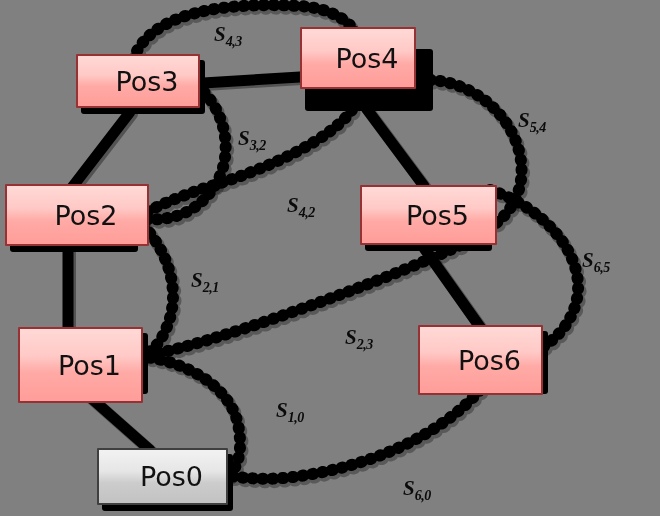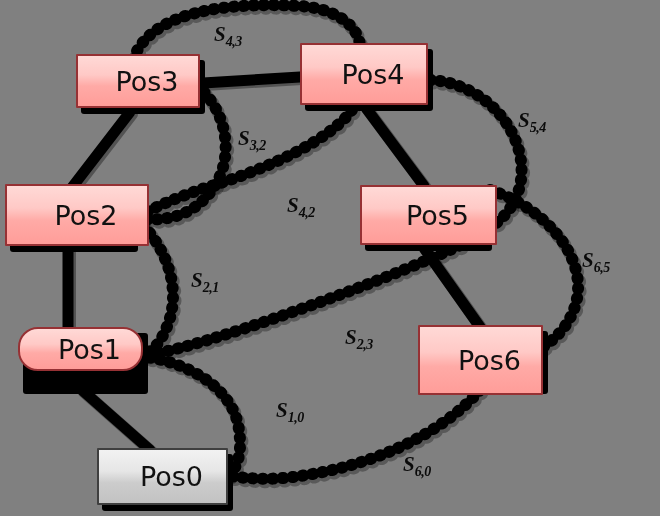--- a/index.html
+++ b/index.html
@@ -125,49 +125,49 @@
         <path d="M 480 390 C 440 436, 370 466, 300 476 C 268 481, 246 478, 228 476" fill="none" stroke="#000000" stroke-width="12" stroke-linecap="round" stroke-dasharray="1 9"></path>
       </g>
   </svg>
 
   <div id="node-layer">
       <div class="node-shadow" style="left: 102px; top: 454px; width: 131px; height: 57px;"></div>
       <div class="node node-gray" style="left: 97px; top: 448px; width: 131px; height: 57px; justify-content: center;">
         <span class="node-label">Pos0</span>
       </div>
       <div class="node-shadow" style="left: 23px; top: 333px; width: 125px; height: 61px;"></div>
-      <div class="node node-pink" style="left: 18px; top: 327px; width: 125px; height: 44px; border-radius: 20px;">
+      <div class="node node-pink" style="left: 18px; top: 327px; width: 125px; height: 76px;">
         <span class="node-label">Pos1</span>
       </div>
       <div class="node-shadow" style="left: 10px; top: 190px; width: 128px; height: 62px;"></div>
       <div class="node node-pink" style="left: 5px; top: 184px; width: 144px; height: 62px;">
         <span class="node-label">Pos2</span>
       </div>
       <div class="node-shadow" style="left: 81px; top: 60px; width: 124px; height: 54px;"></div>
       <div class="node node-pink" style="left: 76px; top: 54px; width: 124px; height: 54px;">
         <span class="node-label">Pos3</span>
       </div>
       <div class="node-shadow" style="left: 305px; top: 49px; width: 128px; height: 62px;"></div>
-      <div class="node node-pink" style="left: 300px; top: 43px; width: 128px; height: 62px; justify-content: center;">
+      <div class="node node-pink" style="left: 300px; top: 27px; width: 116px; height: 62px; justify-content: center;">
         <span class="node-label">Pos4</span>
       </div>
       <div class="node-shadow" style="left: 365px; top: 191px; width: 127px; height: 60px;"></div>
       <div class="node node-pink" style="left: 360px; top: 185px; width: 137px; height: 60px;">
         <span class="node-label">Pos5</span>
       </div>
       <div class="node-shadow" style="left: 423px; top: 331px; width: 125px; height: 63px;"></div>
       <div class="node node-pink" style="left: 418px; top: 325px; width: 125px; height: 70px;">
         <span class="node-label">Pos6</span>
       </div>
     </div>
   <div id="label-layer">
       <div class="edge-label" style="left: 214px; top: 22px;"><span>S</span><sub>4,3</sub></div>
       <div class="edge-label" style="left: 238px; top: 126px;"><span>S</span><sub>3,2</sub></div>
       <div class="edge-label" style="left: 287px; top: 193px;"><span>S</span><sub>4,2</sub></div>
       <div class="edge-label" style="left: 518px; top: 108px;"><span>S</span><sub>5,4</sub></div>
       <div class="edge-label" style="left: 191px; top: 268px;"><span>S</span><sub>2,1</sub></div>
       <div class="edge-label" style="left: 345px; top: 325px;"><span>S</span><sub>2,3</sub></div>
       <div class="edge-label" style="left: 582px; top: 248px;"><span>S</span><sub>6,5</sub></div>
       <div class="edge-label" style="left: 276px; top: 398px;"><span>S</span><sub>1,0</sub></div>
-      <div class="edge-label" style="left: 403px; top: 452px; text-align: center;"><span>S</span><sub>6,0</sub></div>
+      <div class="edge-label" style="left: 403px; top: 476px; text-align: center;"><span>S</span><sub>6,0</sub></div>
     </div>
 
 </div>
 
 </body></html>

